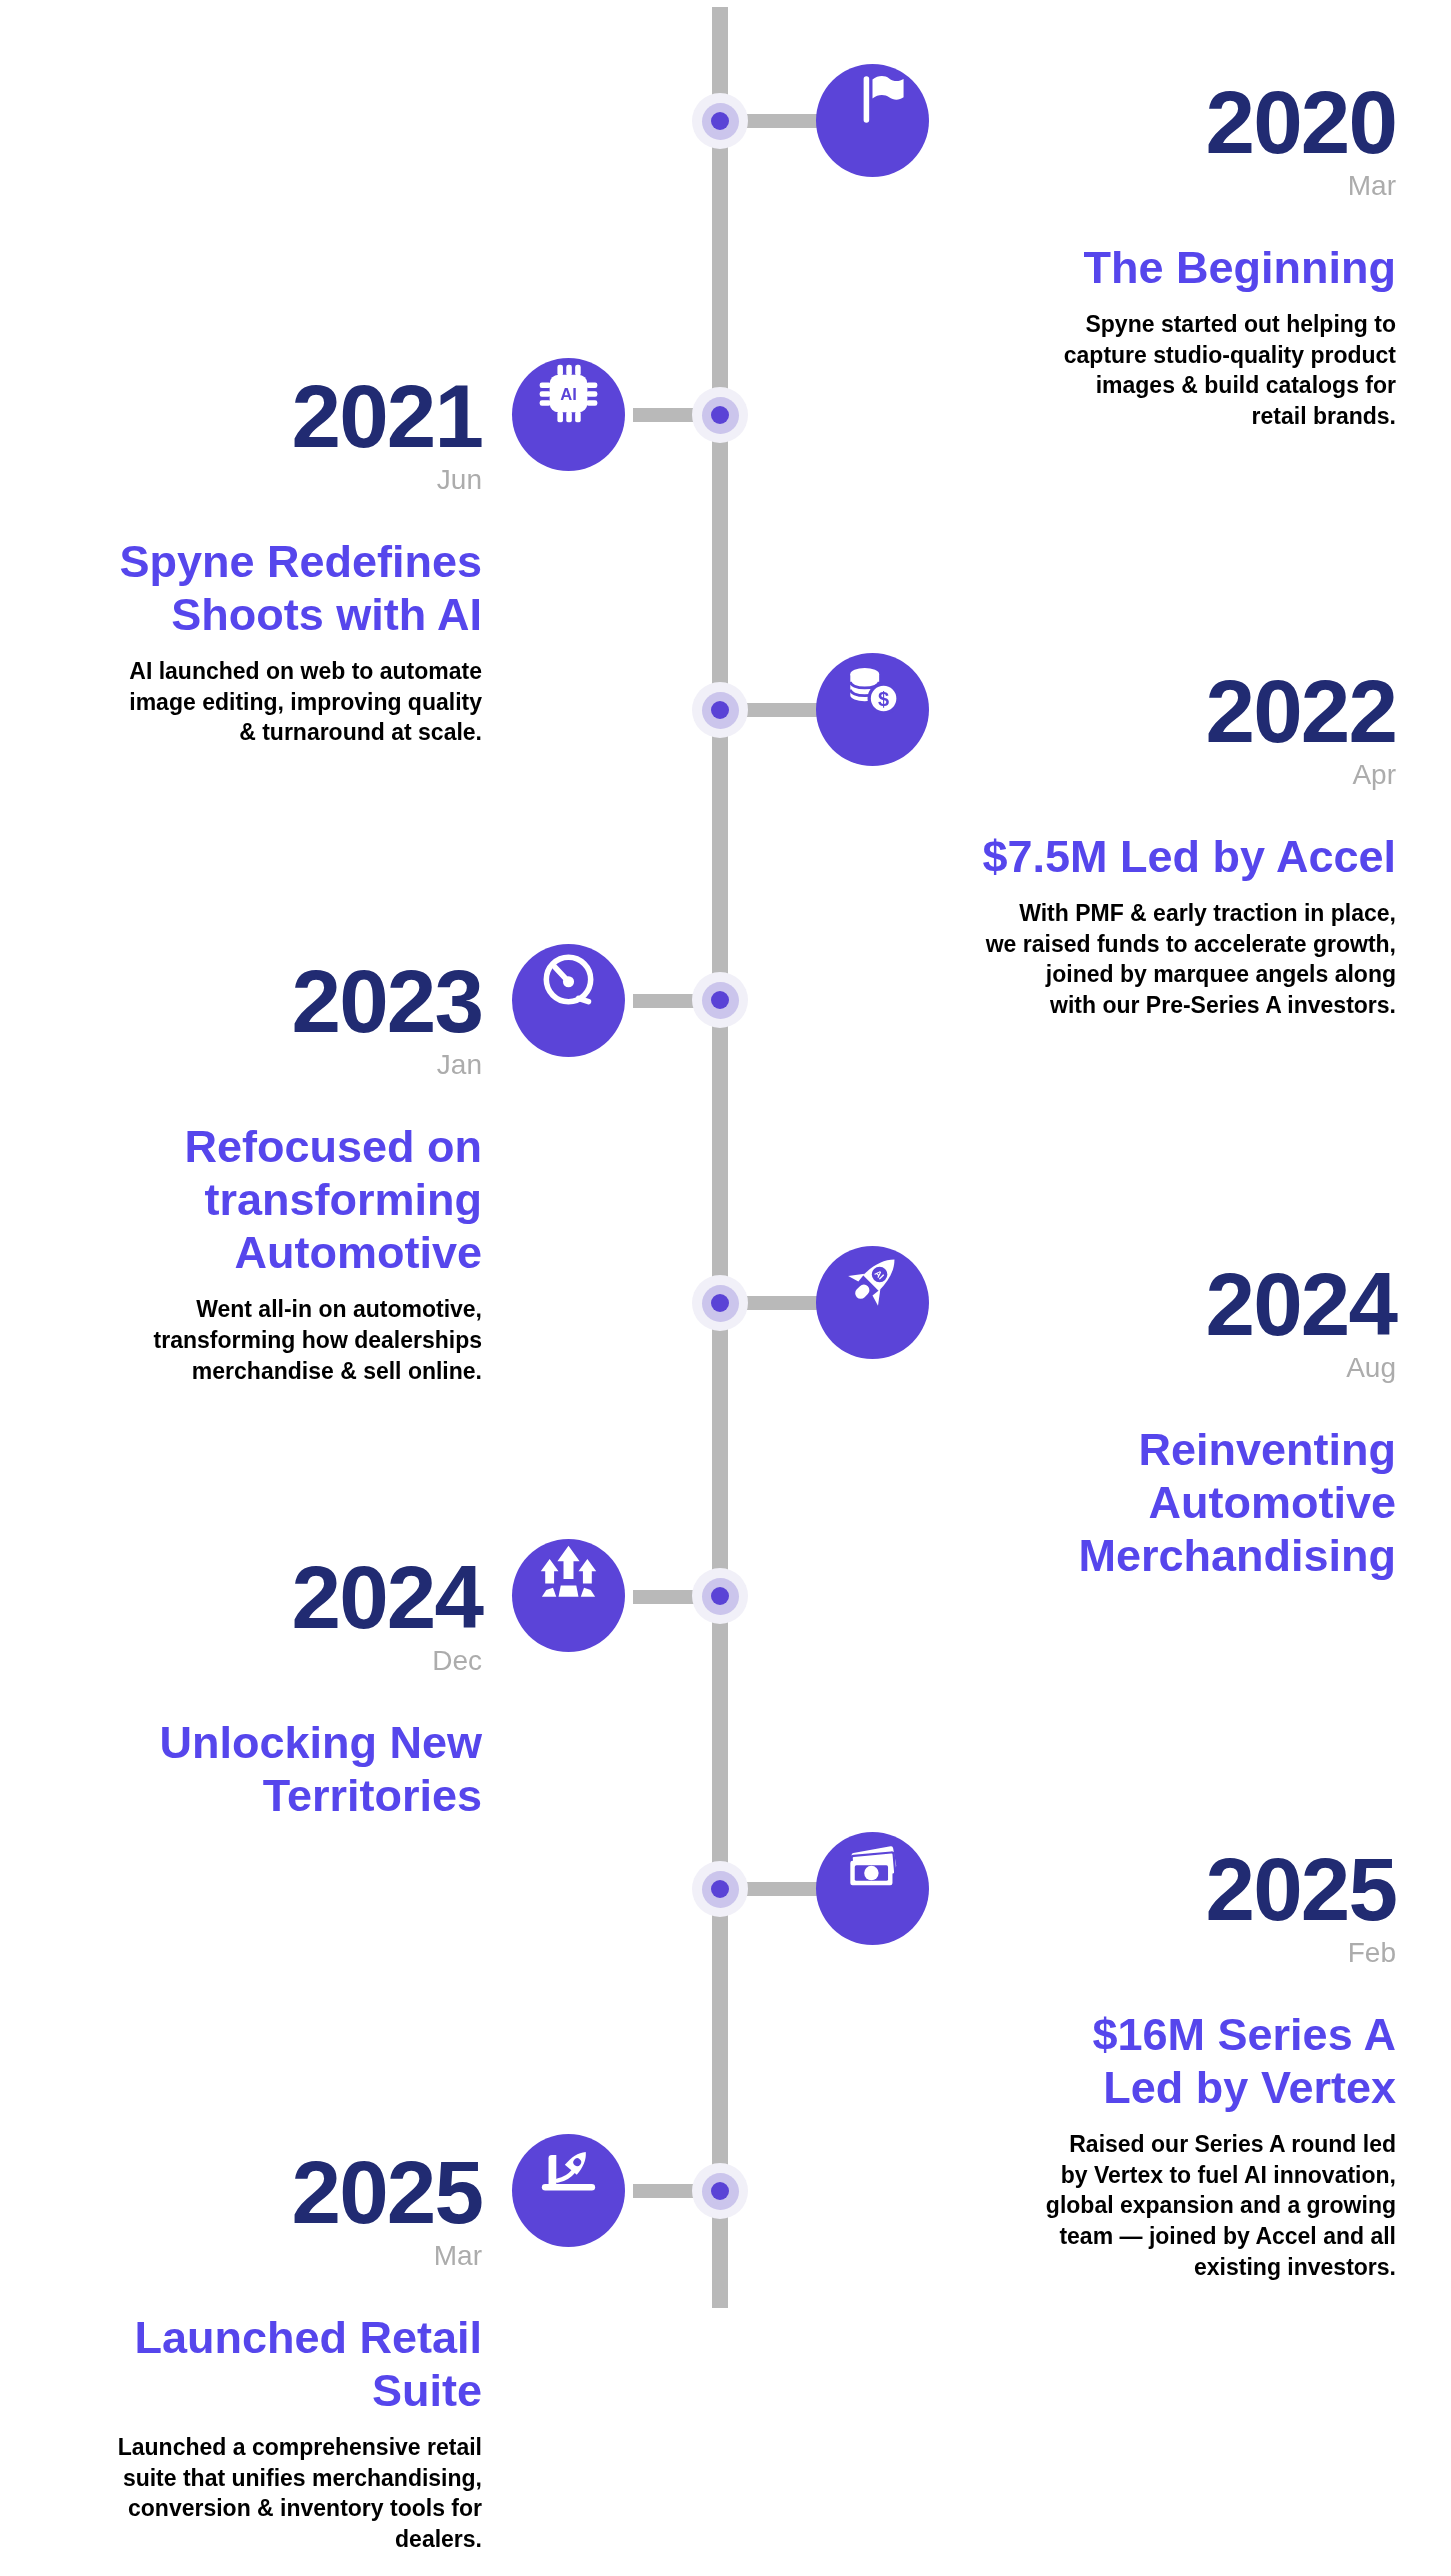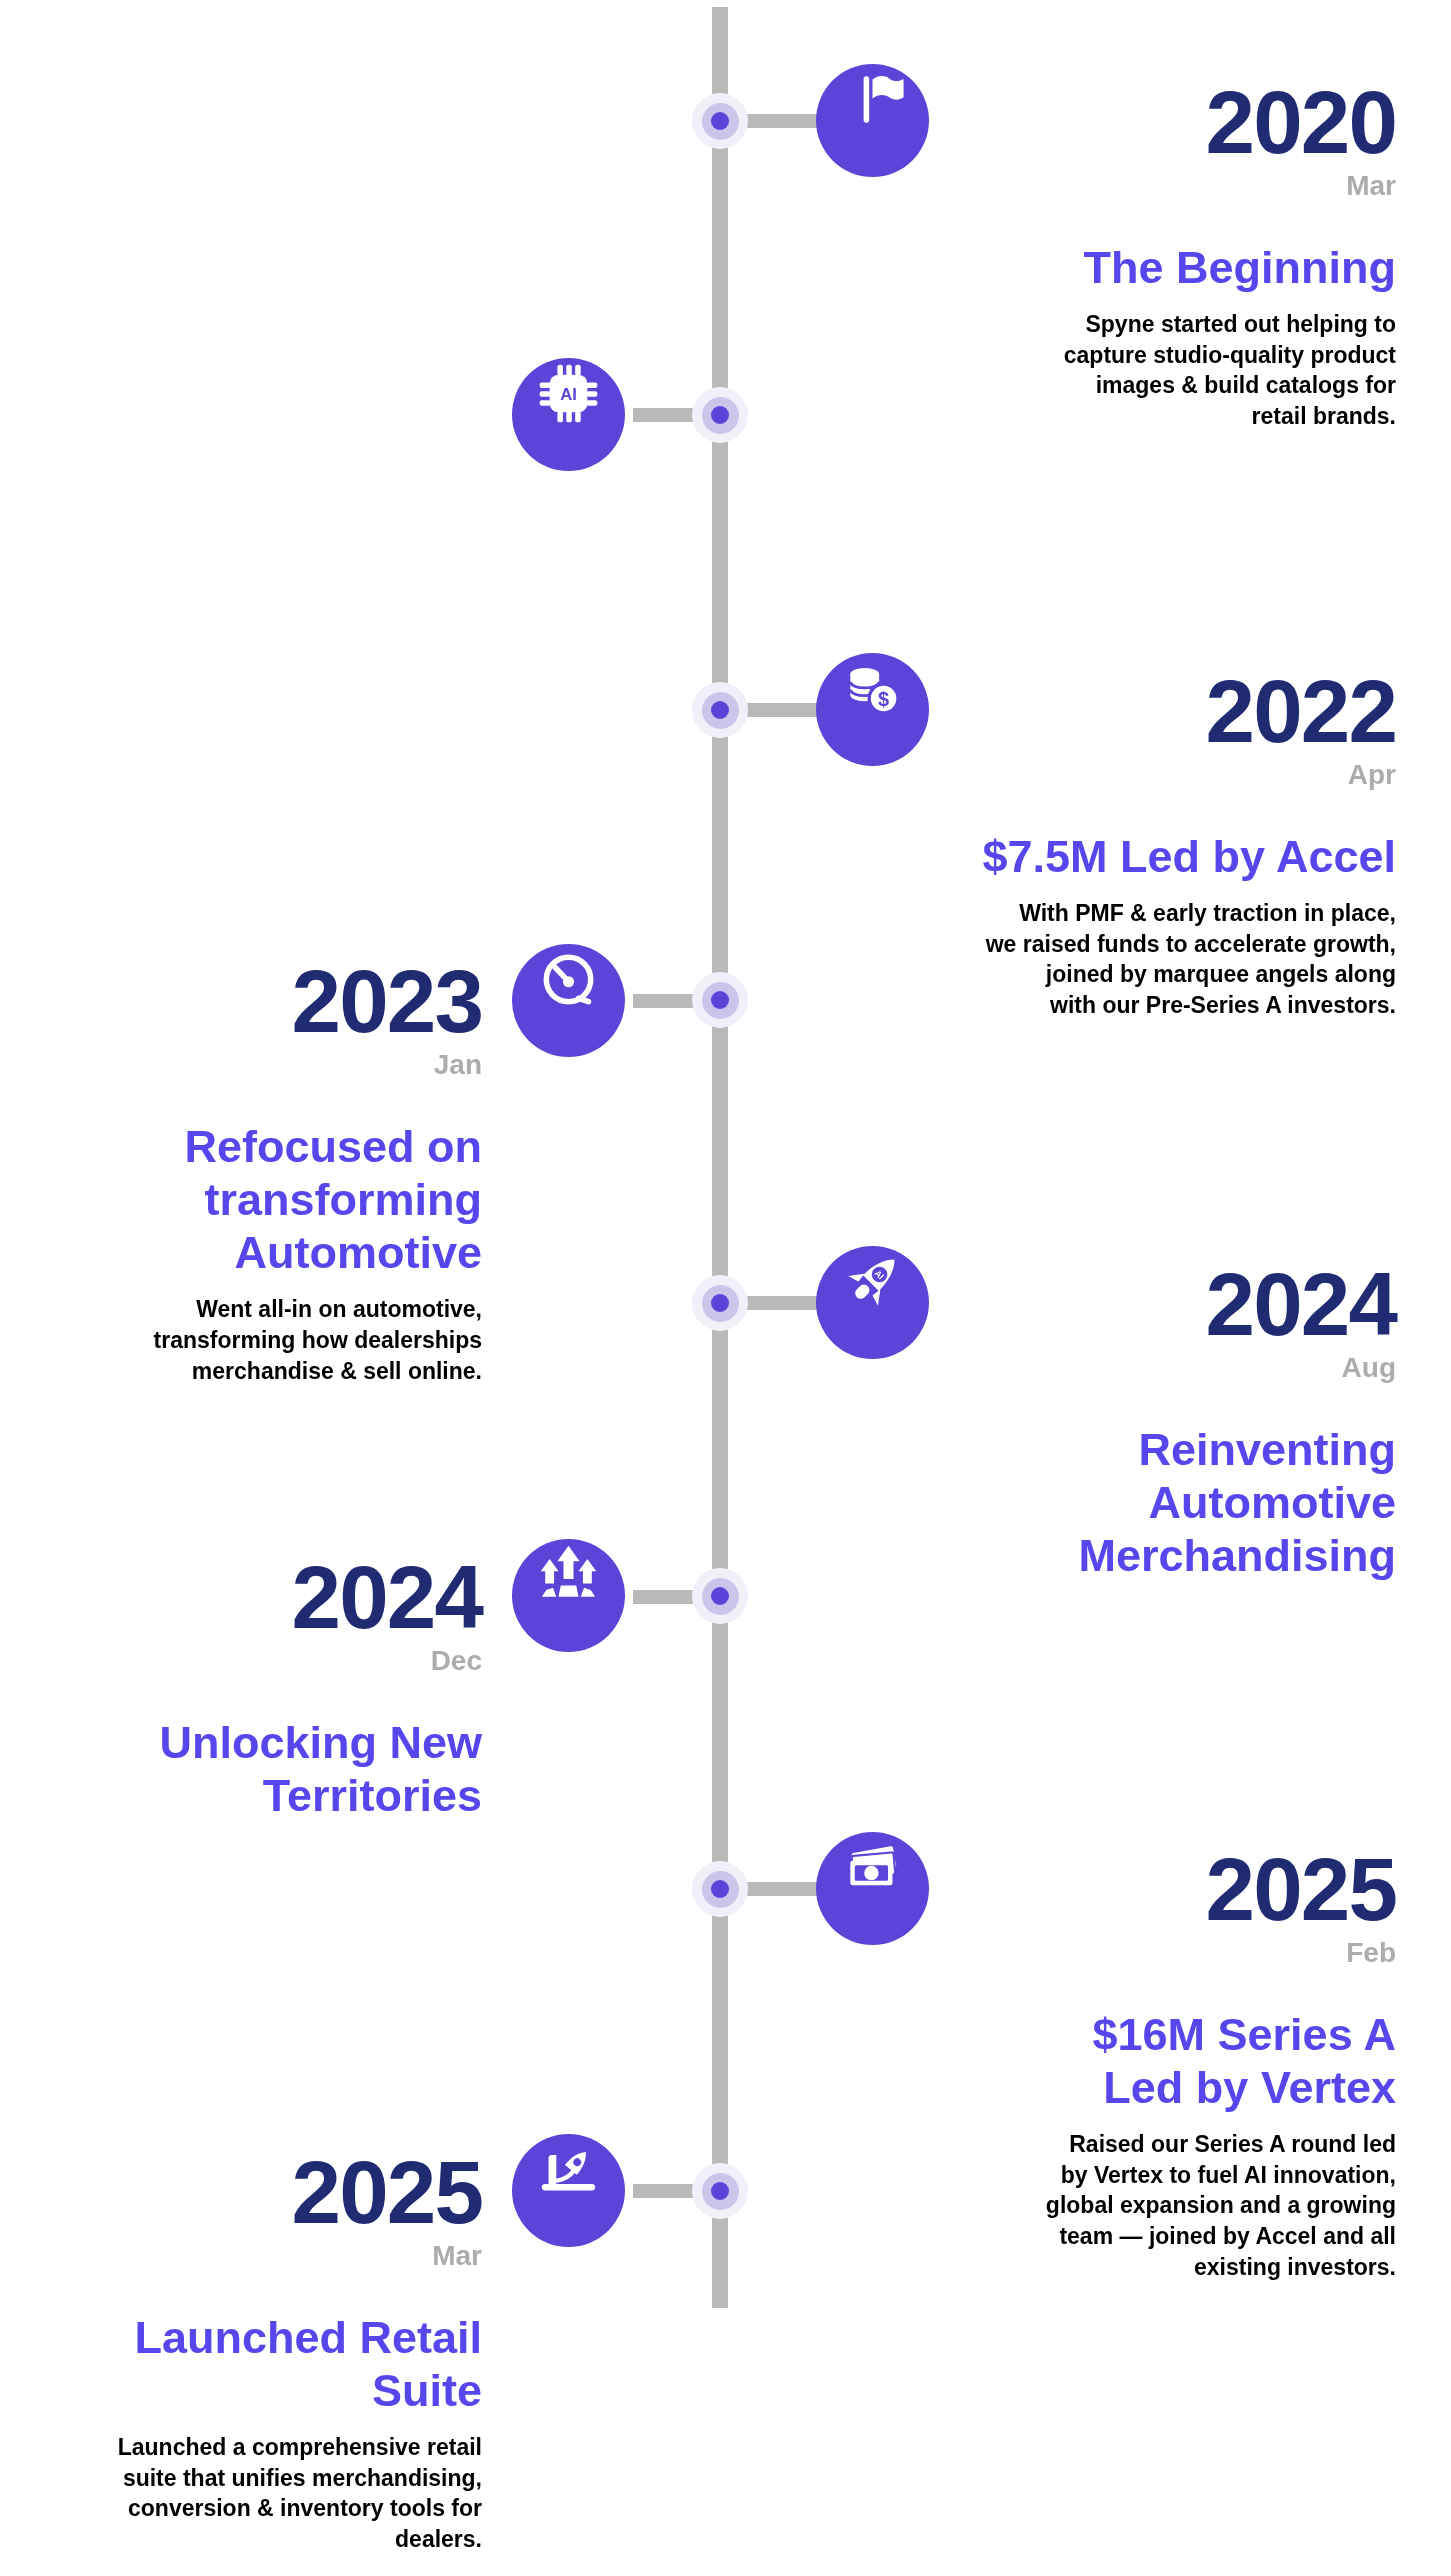--- a/index.html
+++ b/index.html
@@ -19,21 +19,21 @@
   .node .dot{width:18.6px;height:18.6px;border-radius:50%;background:#5a43d6;}
   
   .badge{position:absolute;width:113px;height:113px;border-radius:50%;background:#5b44d8;
     display:flex;align-items:flex-start;justify-content:center;}
   .badge svg{width:71px;height:71px;display:block;}
   
   .entry{position:absolute;width:445px;}
   .entry.right{text-align:right;}
   .entry.left{text-align:right;}
   .year{font-size:89px;line-height:0.9;font-weight:800;color:#212b72;letter-spacing:-1.9px;}
-  .month{font-size:28px;line-height:1.2;font-weight:700;color:#acacac;margin-top:7.4px;}
+  .month{font-size:28px;line-height:1.2;font-weight:400;color:#acacac;margin-top:7.4px;}
   .title{font-size:45px;line-height:1.18;font-weight:800;color:#5646ec;margin-top:38px;white-space:pre-line;}
   .desc{font-size:23px;line-height:1.33;font-weight:700;color:#000000;margin-top:15px;white-space:pre-line;}
 </style>
 </head>
 <body>
 
 <div id="canvas">
 
   <div class="spine"></div>
 
@@ -76,20 +76,29 @@
       <rect x="6" y="22" width="10" height="5" rx="2" fill="#fff"></rect>
         <rect x="6" y="30" width="10" height="5" rx="2" fill="#fff"></rect>
         <rect x="6" y="38" width="10" height="5" rx="2" fill="#fff"></rect>
       <rect x="48" y="22" width="10" height="5" rx="2" fill="#fff"></rect>
         <rect x="48" y="30" width="10" height="5" rx="2" fill="#fff"></rect>
         <rect x="48" y="38" width="10" height="5" rx="2" fill="#fff"></rect>
       <rect x="15" y="15" width="34" height="34" rx="8" fill="#fff"></rect>
       <text x="32" y="38" text-anchor="middle" font-family="Liberation Sans, sans-serif" font-size="15" font-weight="bold" fill="#5b44d8">AI</text>
     </svg>
   </div>
+  <div class="entry left" style="left:37px;top:376px;">
+    <div class="year">2021</div>
+    <div class="month">Jun</div>
+    <div class="title">Spyne Redefines
+Shoots with AI</div>
+    <div class="desc">AI launched on web to automate
+image editing, improving quality
+&amp; turnaround at scale.</div>
+  </div>
 
   <div class="connector" style="left:720px;top:703px;width:98px;"></div>
   <div class="node" style="left:692px;top:682px;">
     <div class="ring">
         <div class="dot"></div>
       </div>
   </div>
   <div class="badge" style="left:816px;top:653px;">
     <svg viewBox="0 0 64 64">
       <path d="M12 19 v19 a13 5.5 0 0 0 26 0 v-19 Z" fill="#fff"></path>

